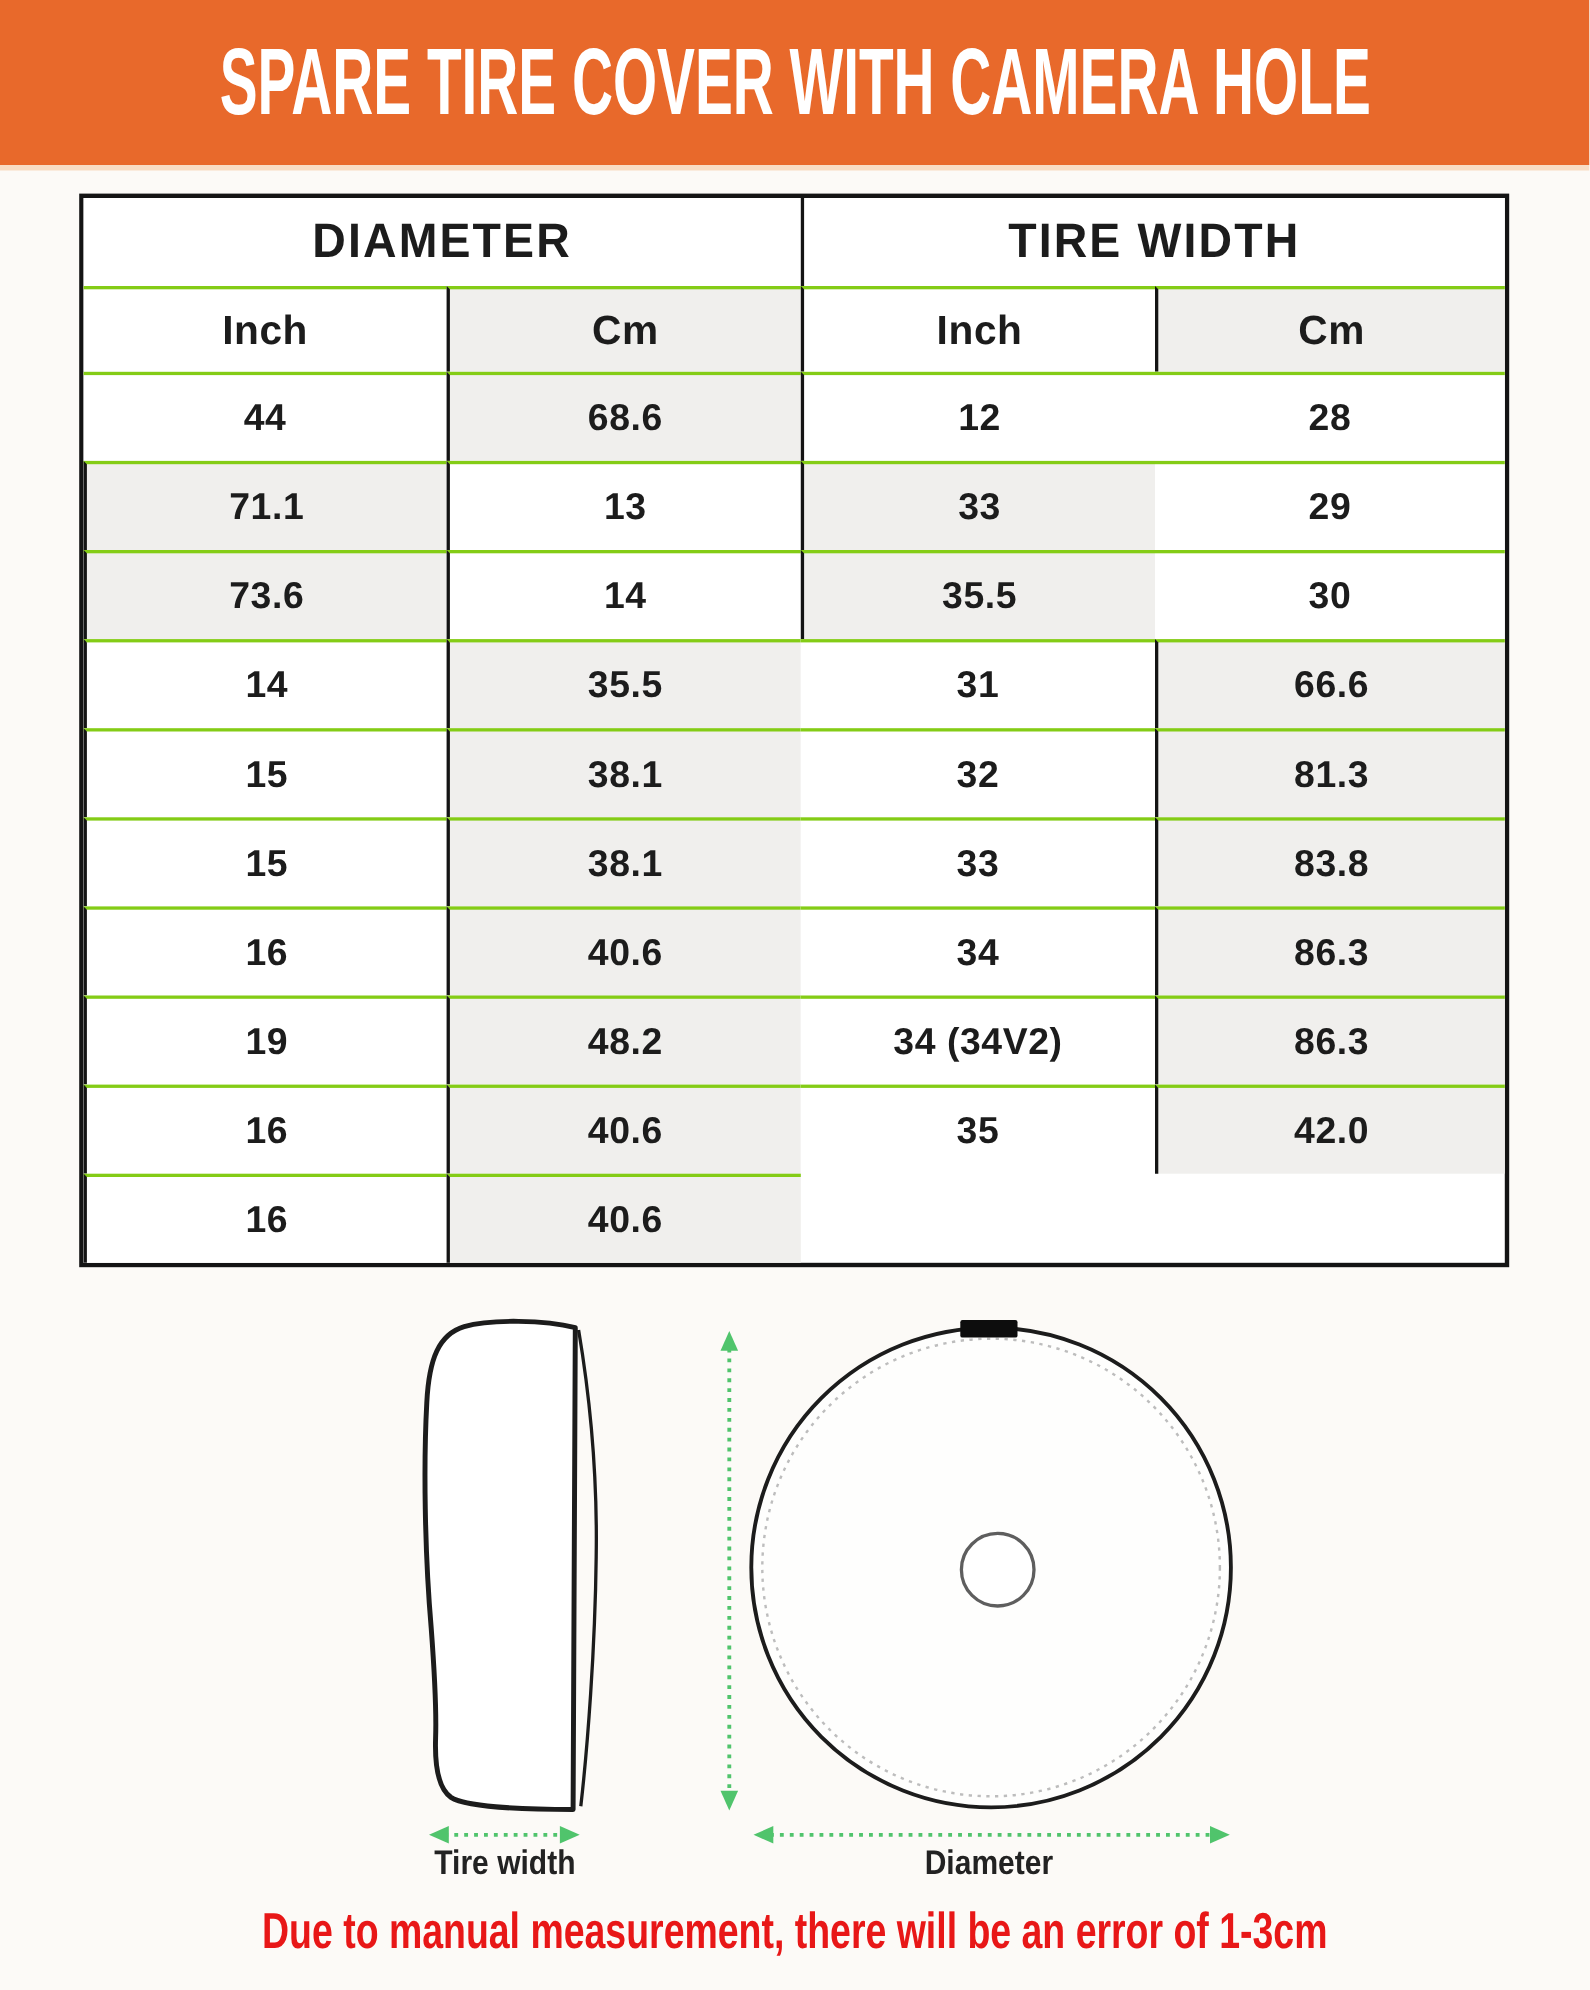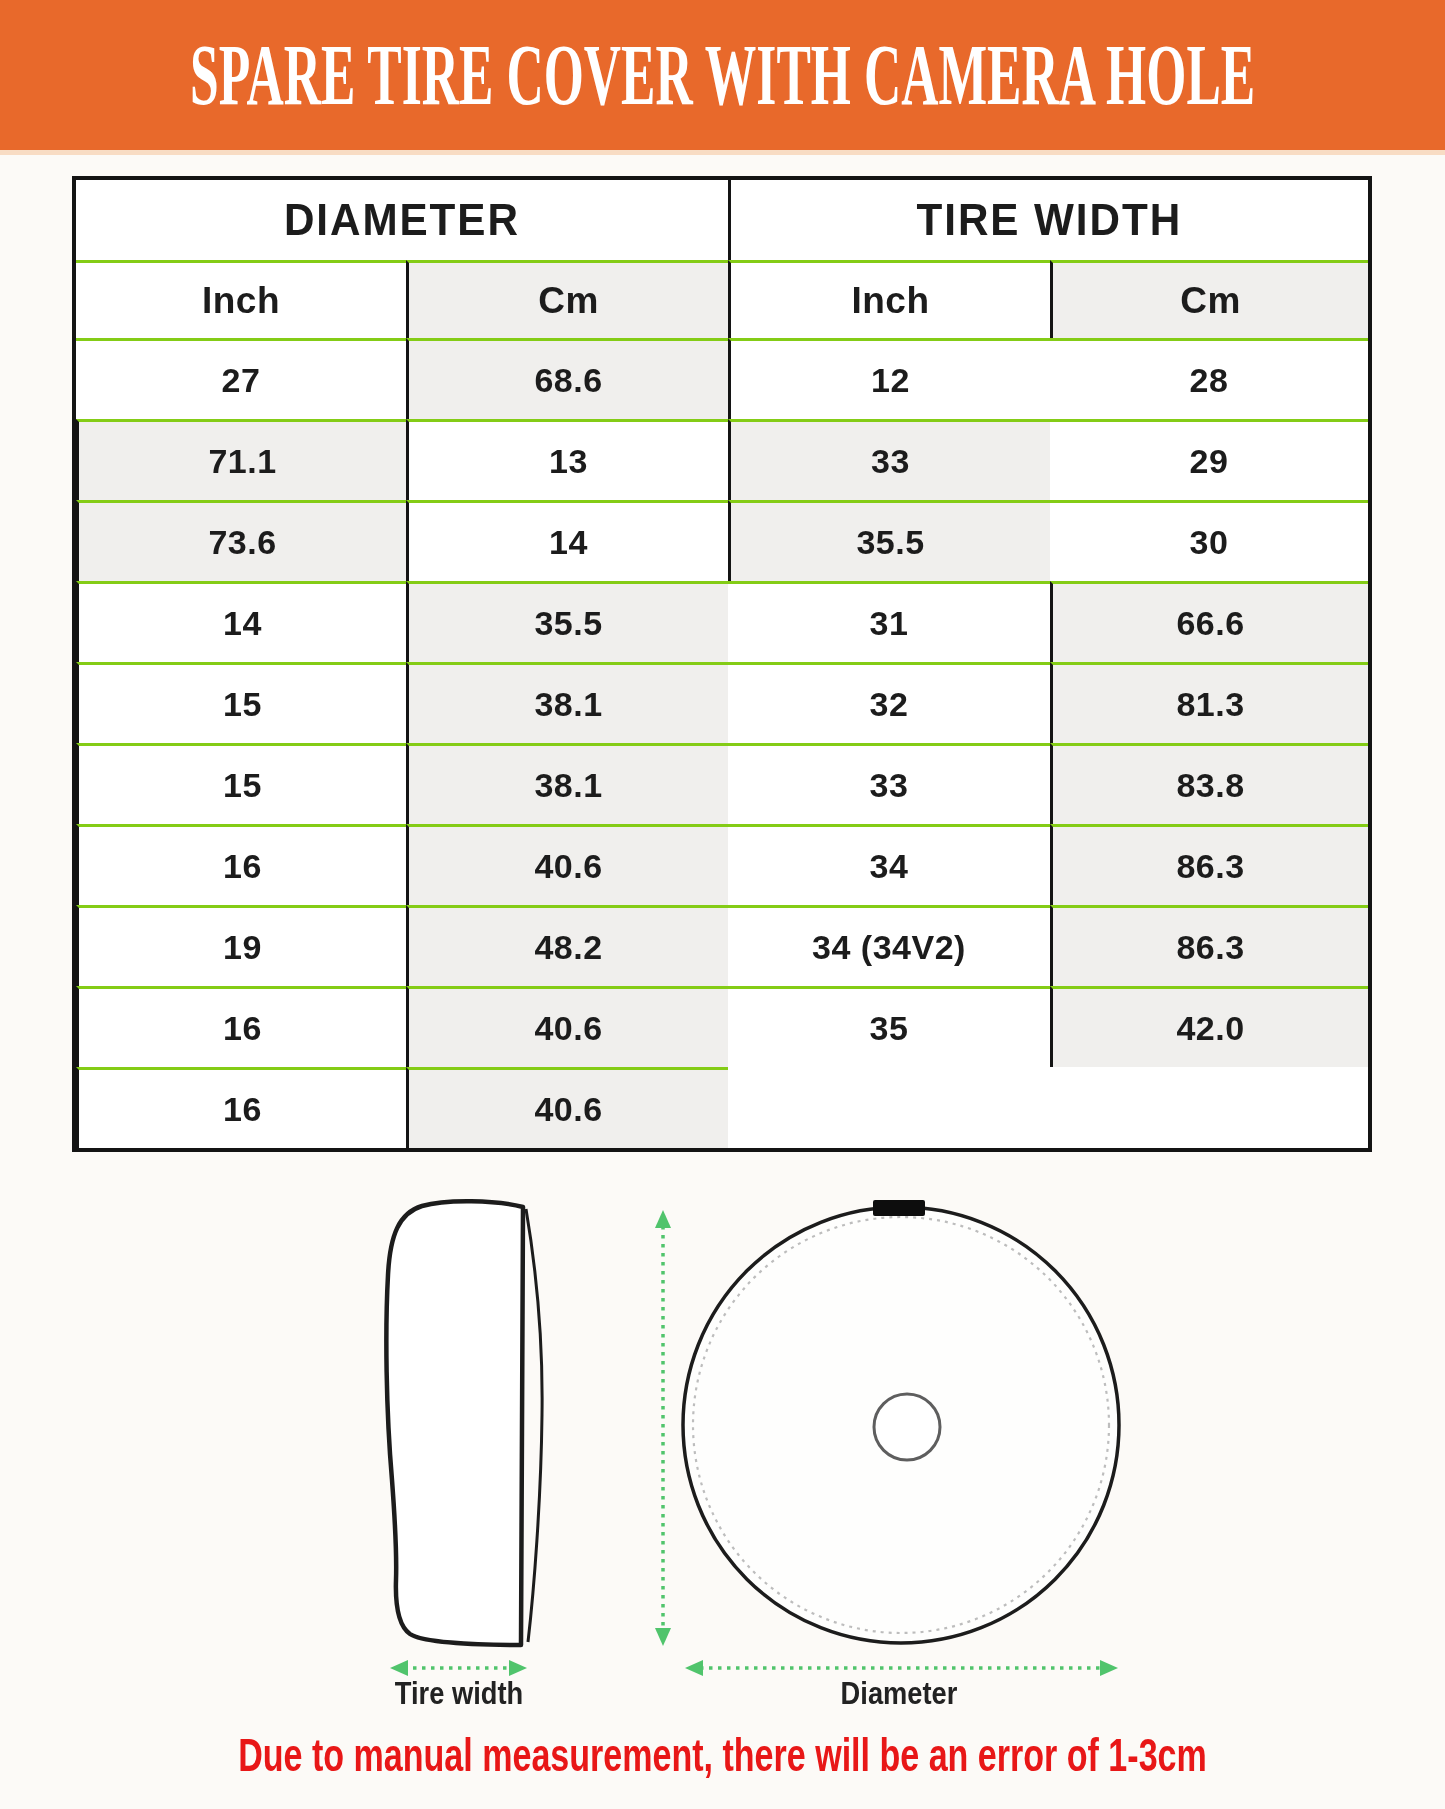--- a/index.html
+++ b/index.html
@@ -5,21 +5,21 @@
   html,body{margin:0;padding:0;}
   body{
     width:1445px;height:1809px;position:relative;overflow:hidden;
     background:#FCFAF7;
     font-family:"Liberation Sans", sans-serif;
   }
   
   .banner{
     position:absolute;left:0;top:0;width:1445px;height:150px;
     background:#E8692B;
-    display:flex;align-items:center;justify-content:center;font-family:Liberation Serif, serif;
+    display:flex;align-items:center;justify-content:center;
   }
   .banner-title{
     color:#FFFFFF;font-size:86px;font-weight:700;letter-spacing:0px;
     white-space:nowrap;transform:scaleX(0.60);transform-origin:center;
   }
   .banner-edge{
     position:absolute;left:0;top:150px;width:1445px;height:5px;
     background:#F8DCC4;
   }
   
@@ -88,21 +88,21 @@
     <span class="colhead-label">Cm</span>
   </div>
   <div class="cell">
     <span class="colhead-label">Inch</span>
   </div>
   <div class="cell gray">
     <span class="colhead-label">Cm</span>
   </div>
 
   <div class="cell first-col">
-      <span class="data-label">27</span>
+      <span class="data-label">44</span>
     </div>
   <div class="cell gray">
       <span class="data-label">68.6</span>
     </div>
   <div class="cell">
       <span class="data-label">12</span>
     </div>
 
   <div class="cell first-col">
       <span class="data-label">28</span>

